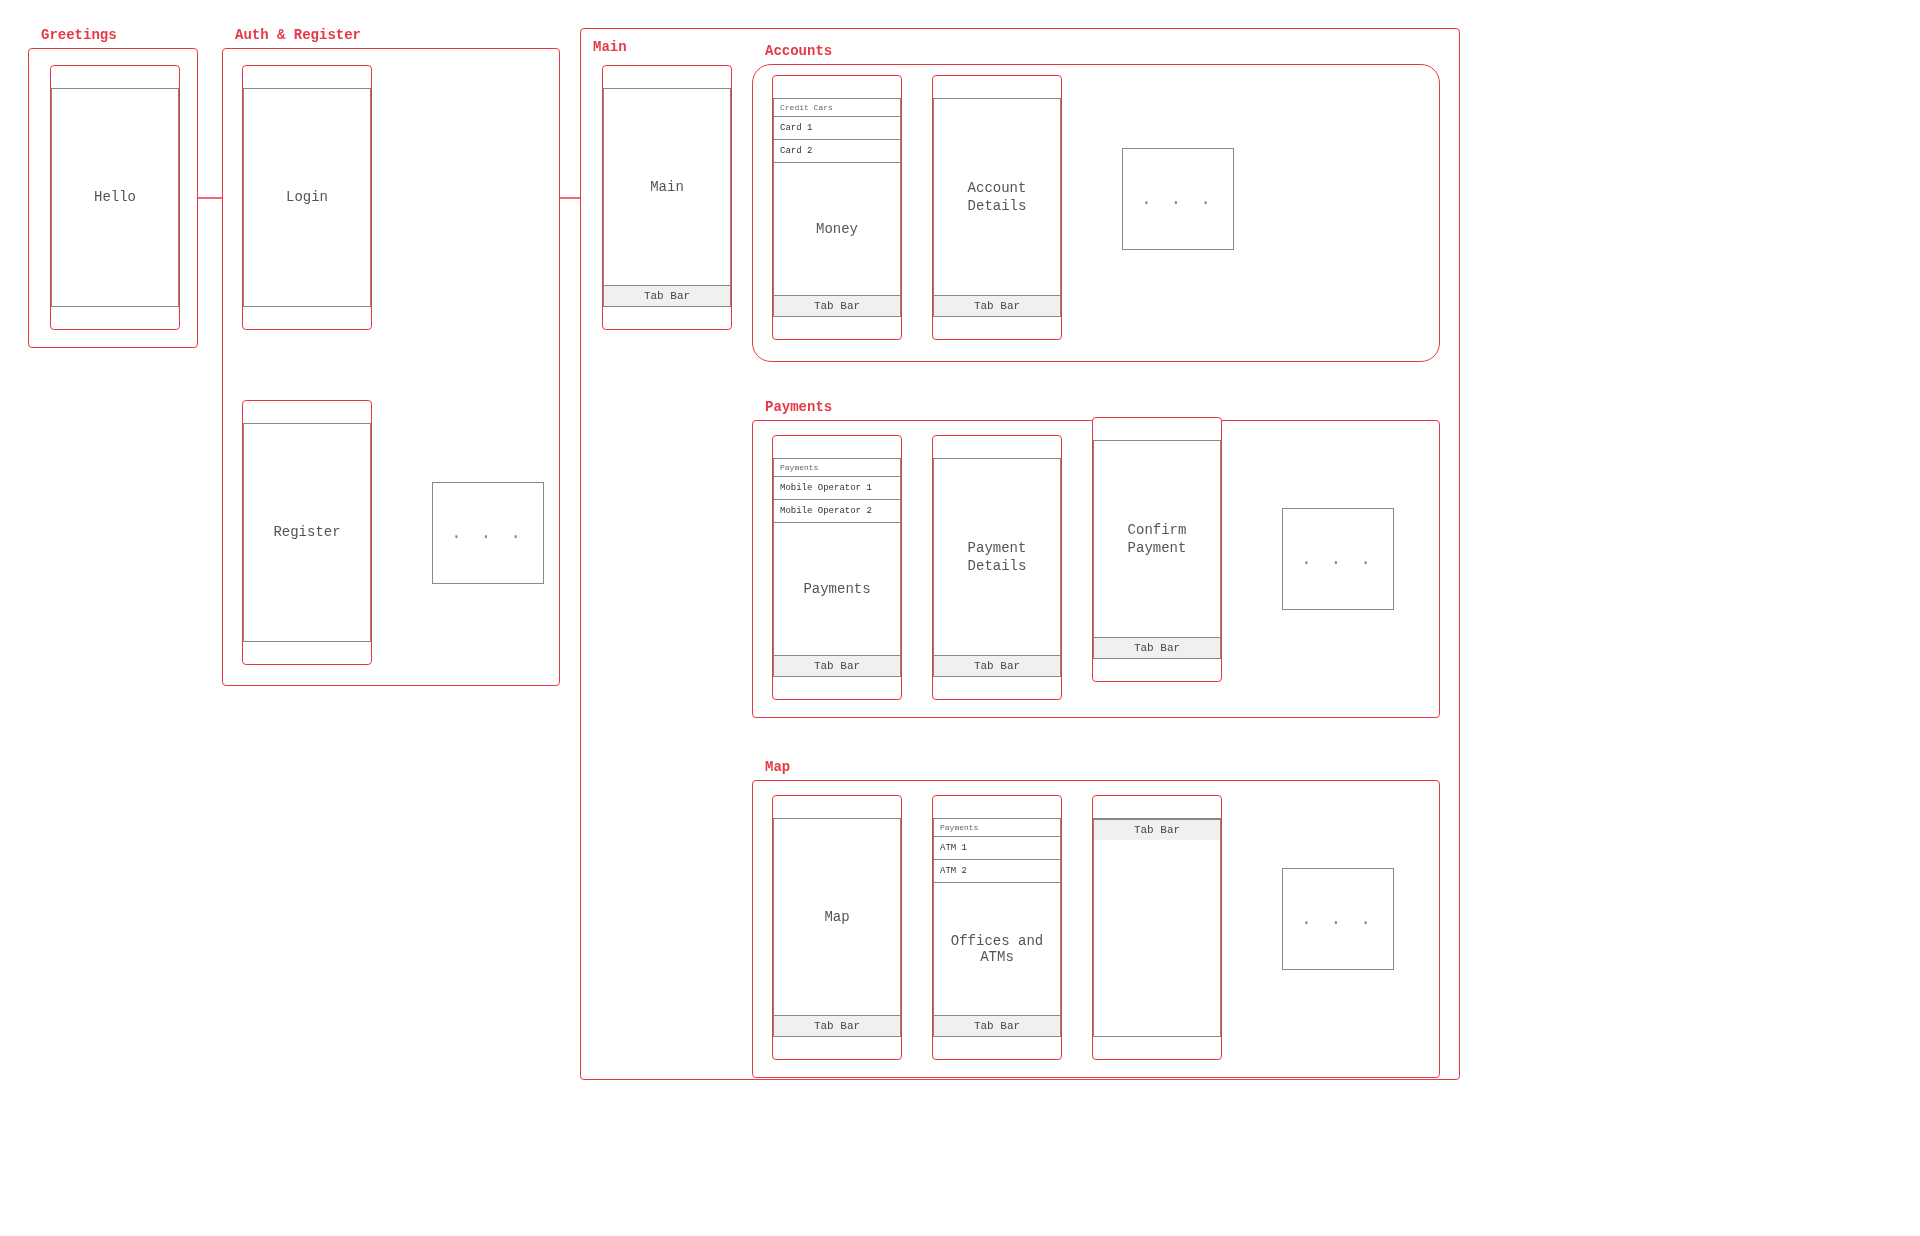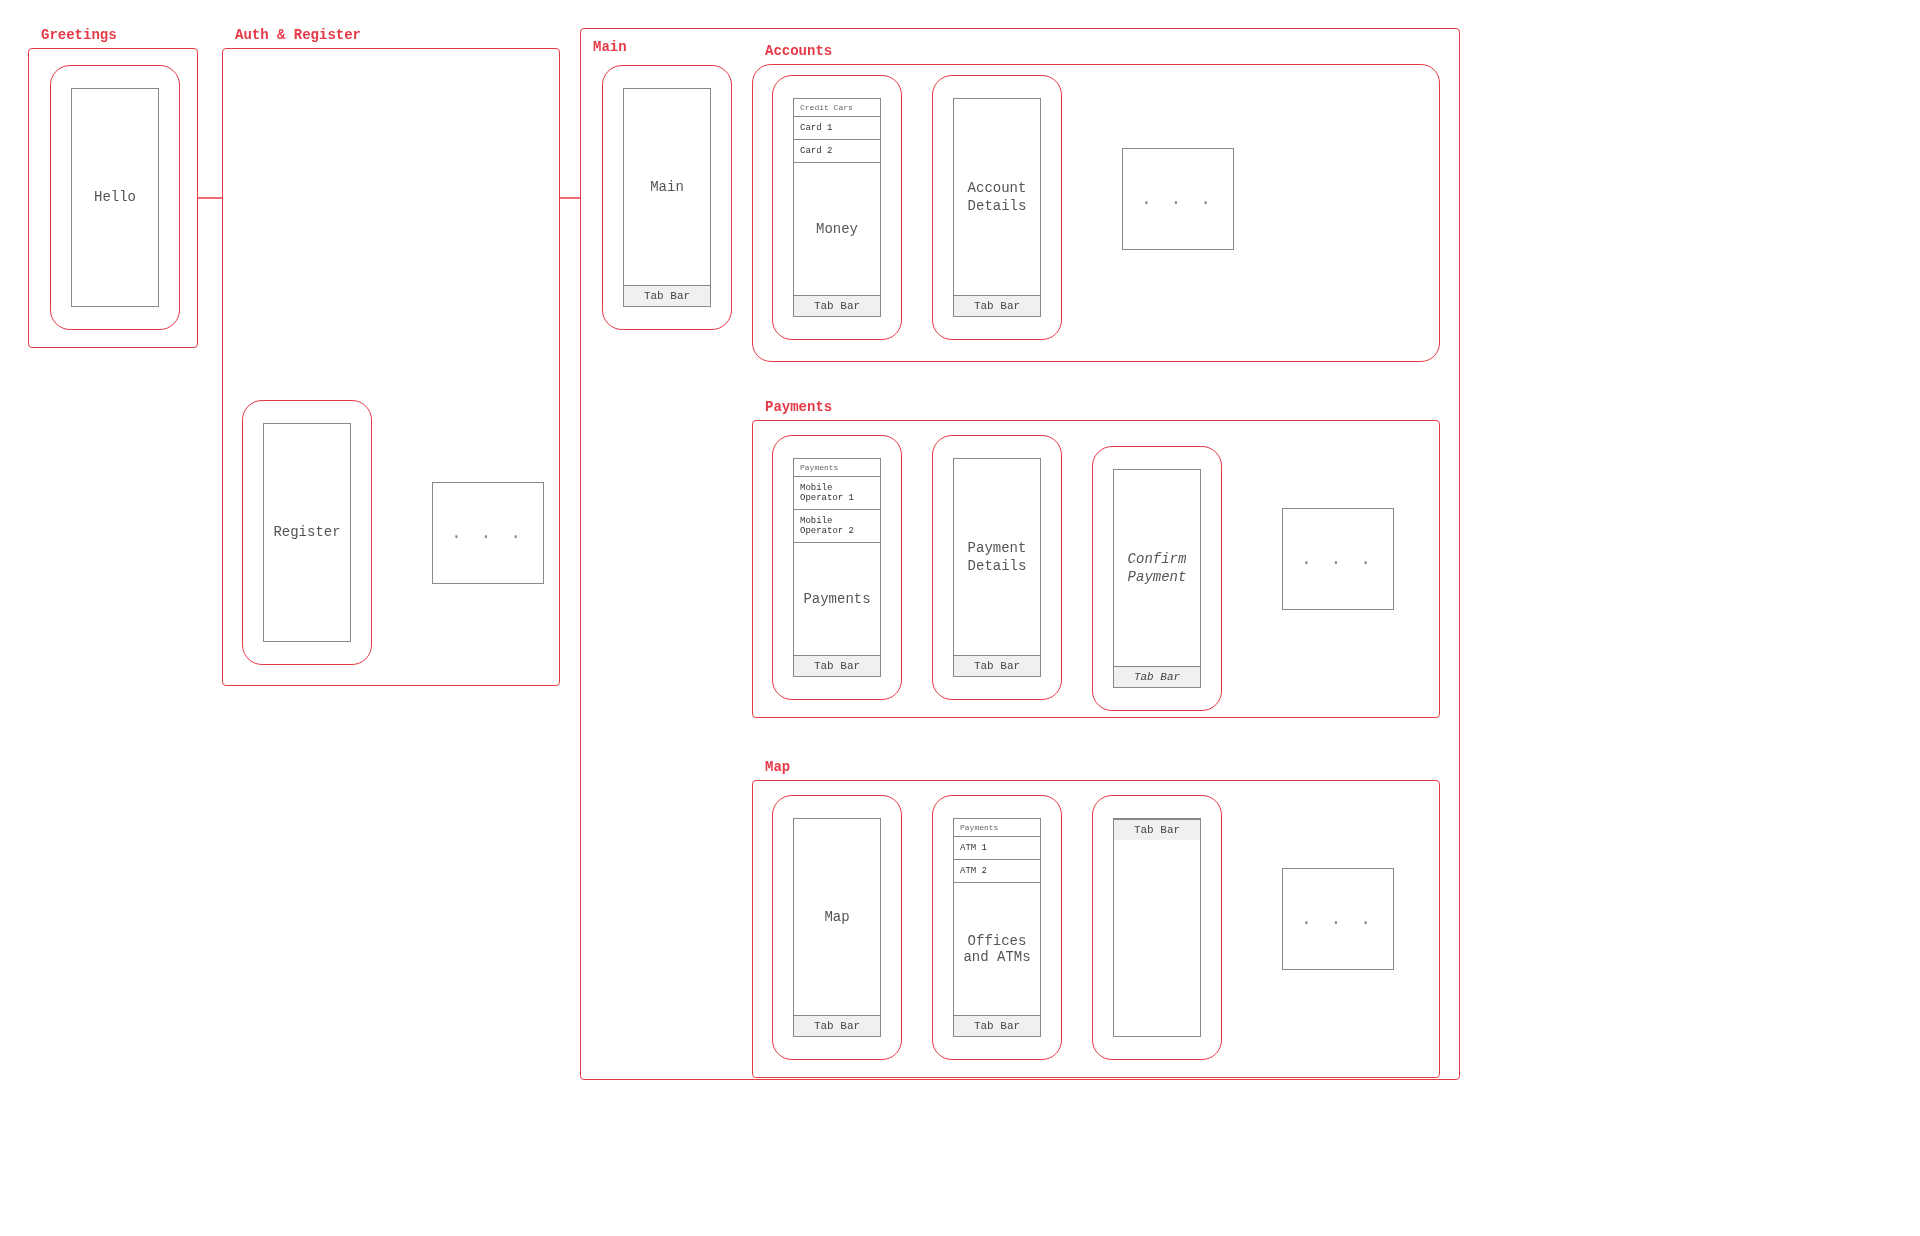--- a/index.html
+++ b/index.html
@@ -42,26 +42,26 @@
     background: #ffffff;
     padding: 0 2px;
   }
 
   
   .phone {
     position: absolute;
     width: 130px;
     height: 265px;
     border: 1.5px solid #e63946;
-    border-radius: 20px;
+    border-radius: 4px;
     background: #ffffff;
     display: flex;
     flex-direction: column;
     align-items: center;
-    padding: 4px 20px;
+    padding: 4px 0;
     box-sizing: border-box;
   }
   .phone-top-bar {
     height: 18px;
     flex: 0 0 18px;
   }
   .phone-screen {
     width: 100%;
     flex: 1 1 auto;
     border: 1px solid #888;
@@ -183,20 +183,27 @@
     <div class="phone-top-bar"></div>
     <div class="phone-screen no-list">
       <div class="phone-title big">Hello</div>
     </div>
     <div class="phone-home-area"></div>
   </div>
 
   <div class="group" style="left:222px; top:48px; width:336px; height:636px;">
     <div class="group-label">Auth &amp; Register</div>
   </div>
+  <div class="phone" style="left:242px; top:65px;">
+    <div class="phone-top-bar"></div>
+    <div class="phone-screen no-list">
+      <div class="phone-title big">Login</div>
+    </div>
+    <div class="phone-home-area"></div>
+  </div>
   <div class="phone" style="left:242px; top:400px;">
     <div class="phone-top-bar"></div>
     <div class="phone-screen no-list">
       <div class="phone-title big">Register</div>
     </div>
     <div class="phone-home-area"></div>
   </div>
   <div class="placeholder" style="left:432px; top:482px;">. . .</div>
 
   <div class="group" style="left:580px; top:28px; width:878px; height:1050px;">
@@ -260,21 +267,21 @@
   <div class="phone" style="left:932px; top:435px;">
     <div class="phone-top-bar"></div>
     <div class="phone-screen">
       <div class="center-fill">
           <div class="phone-title big">Payment Details</div>
         </div>
       <div class="phone-tabbar">Tab Bar</div>
     </div>
     <div class="phone-home-area"></div>
   </div>
-  <div class="phone" style="left:1092px; top:446px;font-style:italic;">
+  <div class="phone" style="left:1092px; top:417px;">
     <div class="phone-top-bar"></div>
     <div class="phone-screen">
       <div class="center-fill">
           <div class="phone-title big">Confirm Payment</div>
         </div>
       <div class="phone-tabbar">Tab Bar</div>
     </div>
     <div class="phone-home-area"></div>
   </div>
   <div class="placeholder" style="left:1282px; top:508px;">. . .</div>

